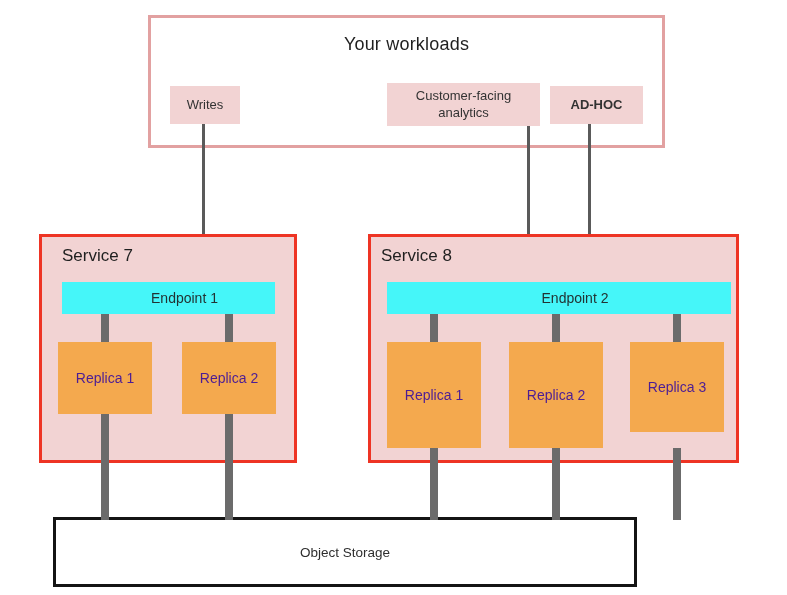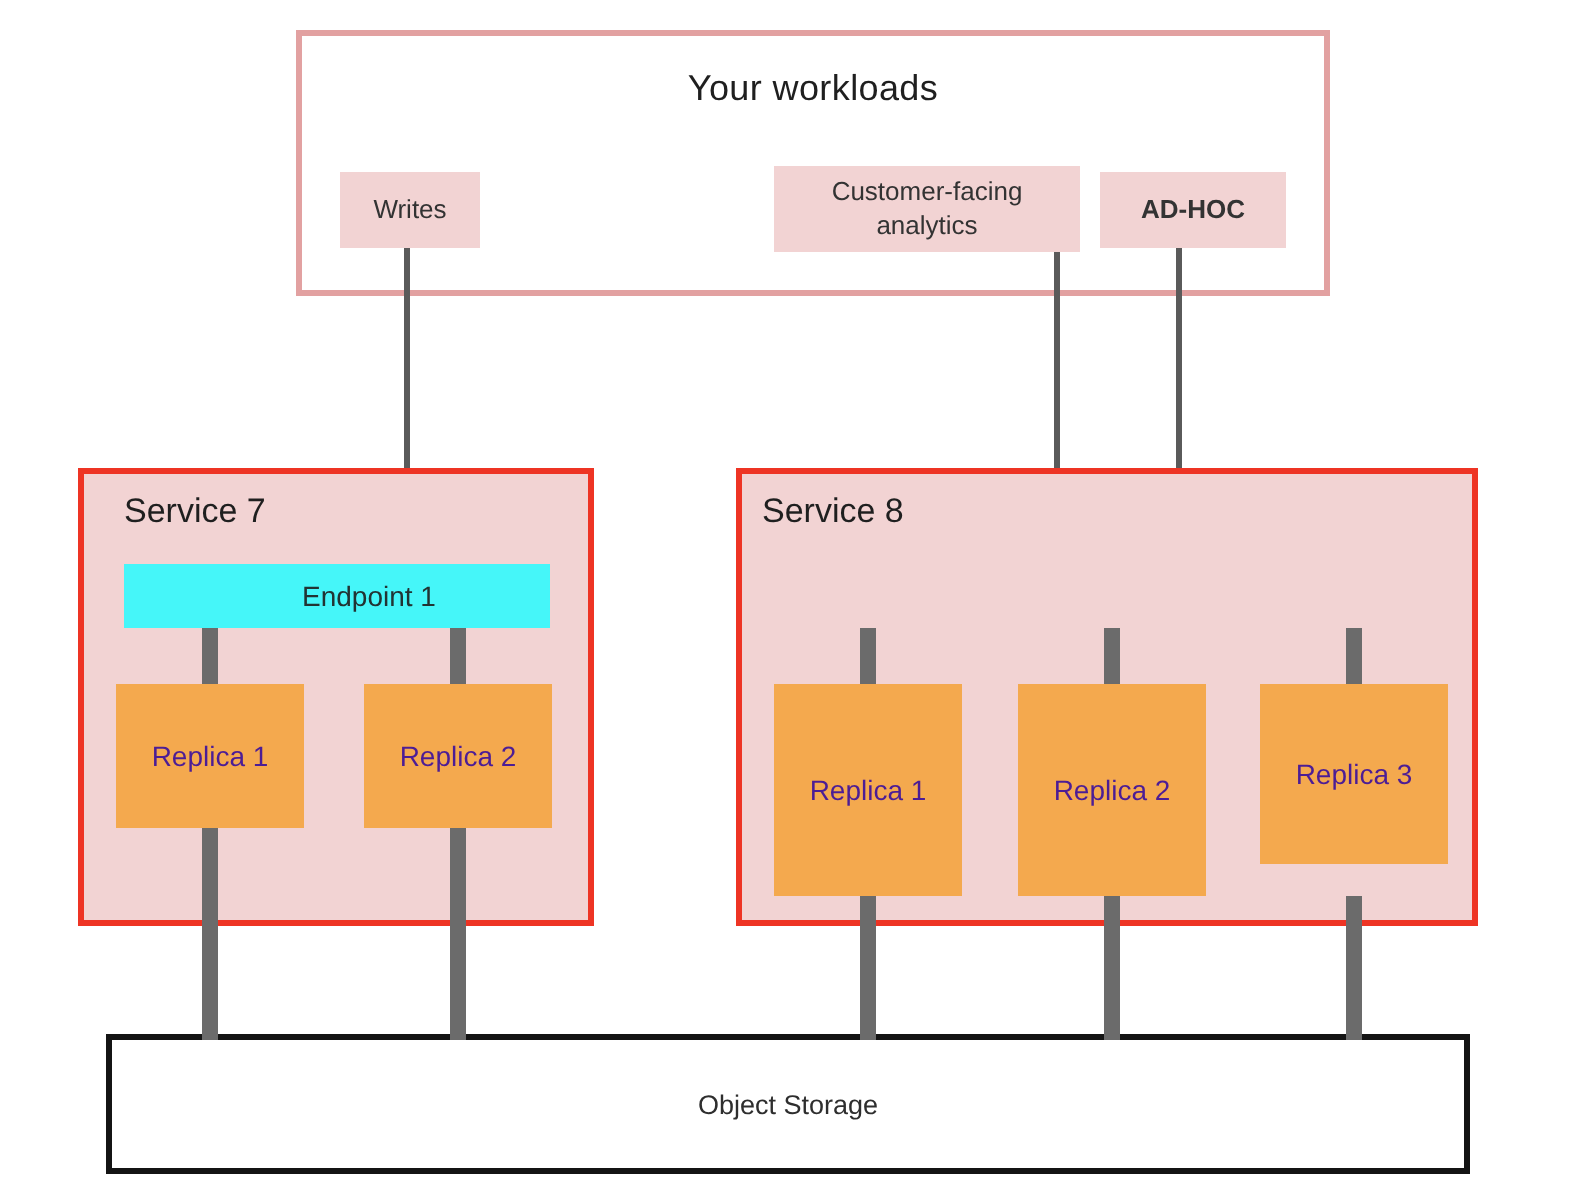--- a/index.html
+++ b/index.html
@@ -81,31 +81,34 @@
   </div>
   <div class="abs replica" style="left:58px;top:342px;width:94px;height:72px;">
     <span>Replica 1</span>
   </div>
   <div class="abs replica" style="left:182px;top:342px;width:94px;height:72px;">
     <span>Replica 2</span>
   </div>
 
   <div class="abs service-box" style="left:368px;top:234px;width:371px;height:229px;"></div>
   <div class="abs service-label" style="left:381px;top:246px;">Service 8</div>
+  <div class="abs endpoint" style="left:387px;top:282px;width:344px;height:32px;">
+    <span>Endpoint 2</span>
+  </div>
   <div class="abs replica" style="left:387px;top:342px;width:94px;height:106px;">
     <span>Replica 1</span>
   </div>
   <div class="abs replica" style="left:509px;top:342px;width:94px;height:106px;">
     <span>Replica 2</span>
   </div>
   <div class="abs replica" style="left:630px;top:342px;width:94px;height:90px;">
     <span>Replica 3</span>
   </div>
 
-  <div class="abs storage-box" style="left:53px;top:517px;width:682px;height:70px;">
+  <div class="abs storage-box" style="left:53px;top:517px;width:584px;height:70px;">
     <span>Object Storage</span>
   </div>
 
   <div class="abs connector" style="left:101px;top:314px;height:28px;"></div>
   <div class="abs connector" style="left:225px;top:314px;height:28px;"></div>
 
   <div class="abs connector" style="left:101px;top:414px;height:106px;"></div>
   <div class="abs connector" style="left:225px;top:414px;height:106px;"></div>
 
   <div class="abs connector" style="left:430px;top:314px;height:28px;"></div>

